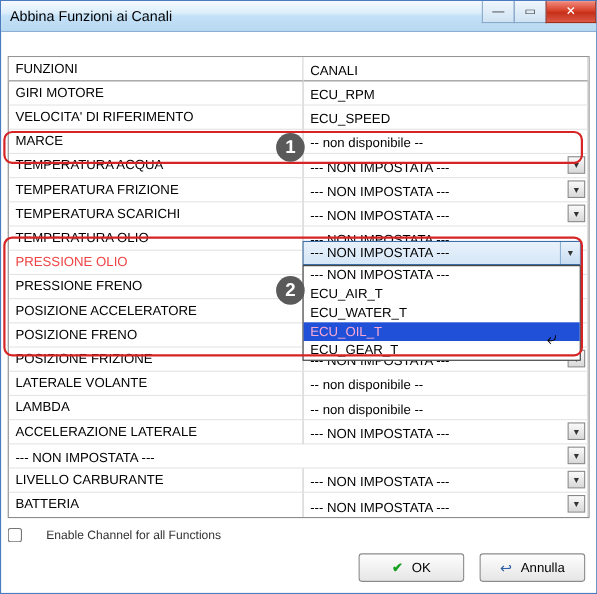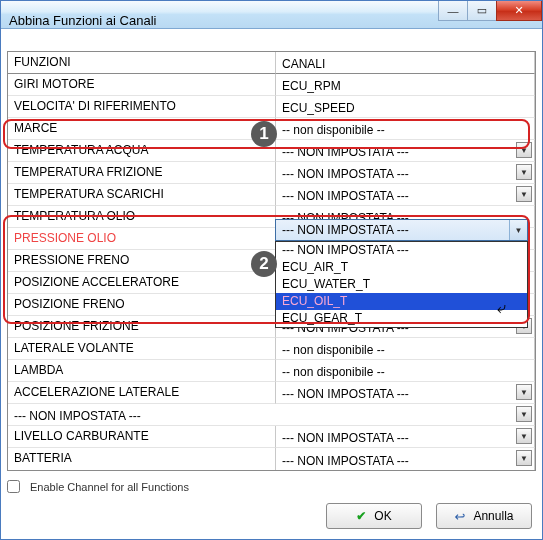--- a/index.html
+++ b/index.html
@@ -17,21 +17,21 @@
   border: 1px solid #4a7bbf;
   background: #fff;
   display: flex;
   flex-direction: column;
 }
 .titlebar {
   height: 28px;
   background: linear-gradient(to bottom, #f5fafe 0%, #dbeefb 40%, #c3e1f7 50%, #b9d9f2 100%);
   border-bottom: 1px solid #7fa8d2;
   display: flex;
-  align-items: flex-end;
+  align-items: center;
   padding-left: 8px;
   position: relative;
 }
 .titlebar .title {
   color: #000;
   font-size: 13px;
 }
 .winbtns {
   position: absolute;
   right: 0;
@@ -171,21 +171,21 @@
   left: 496px;
   top: 270px;
   font-size: 16px;
   pointer-events: none;
   color: #000;
 }
 .footer-check {
   padding: 8px 6px 4px 6px;
   display: flex;
   align-items: center;
-  gap: 10px;
+  gap: 22px;
   font-size: 11px;
   color: #333;
 }
 .footer-check input { width:13px; height:13px; }
 .button-row {
   display: flex;
   justify-content: flex-end;
   gap: 14px;
   padding: 6px 10px 10px 10px;
 }

